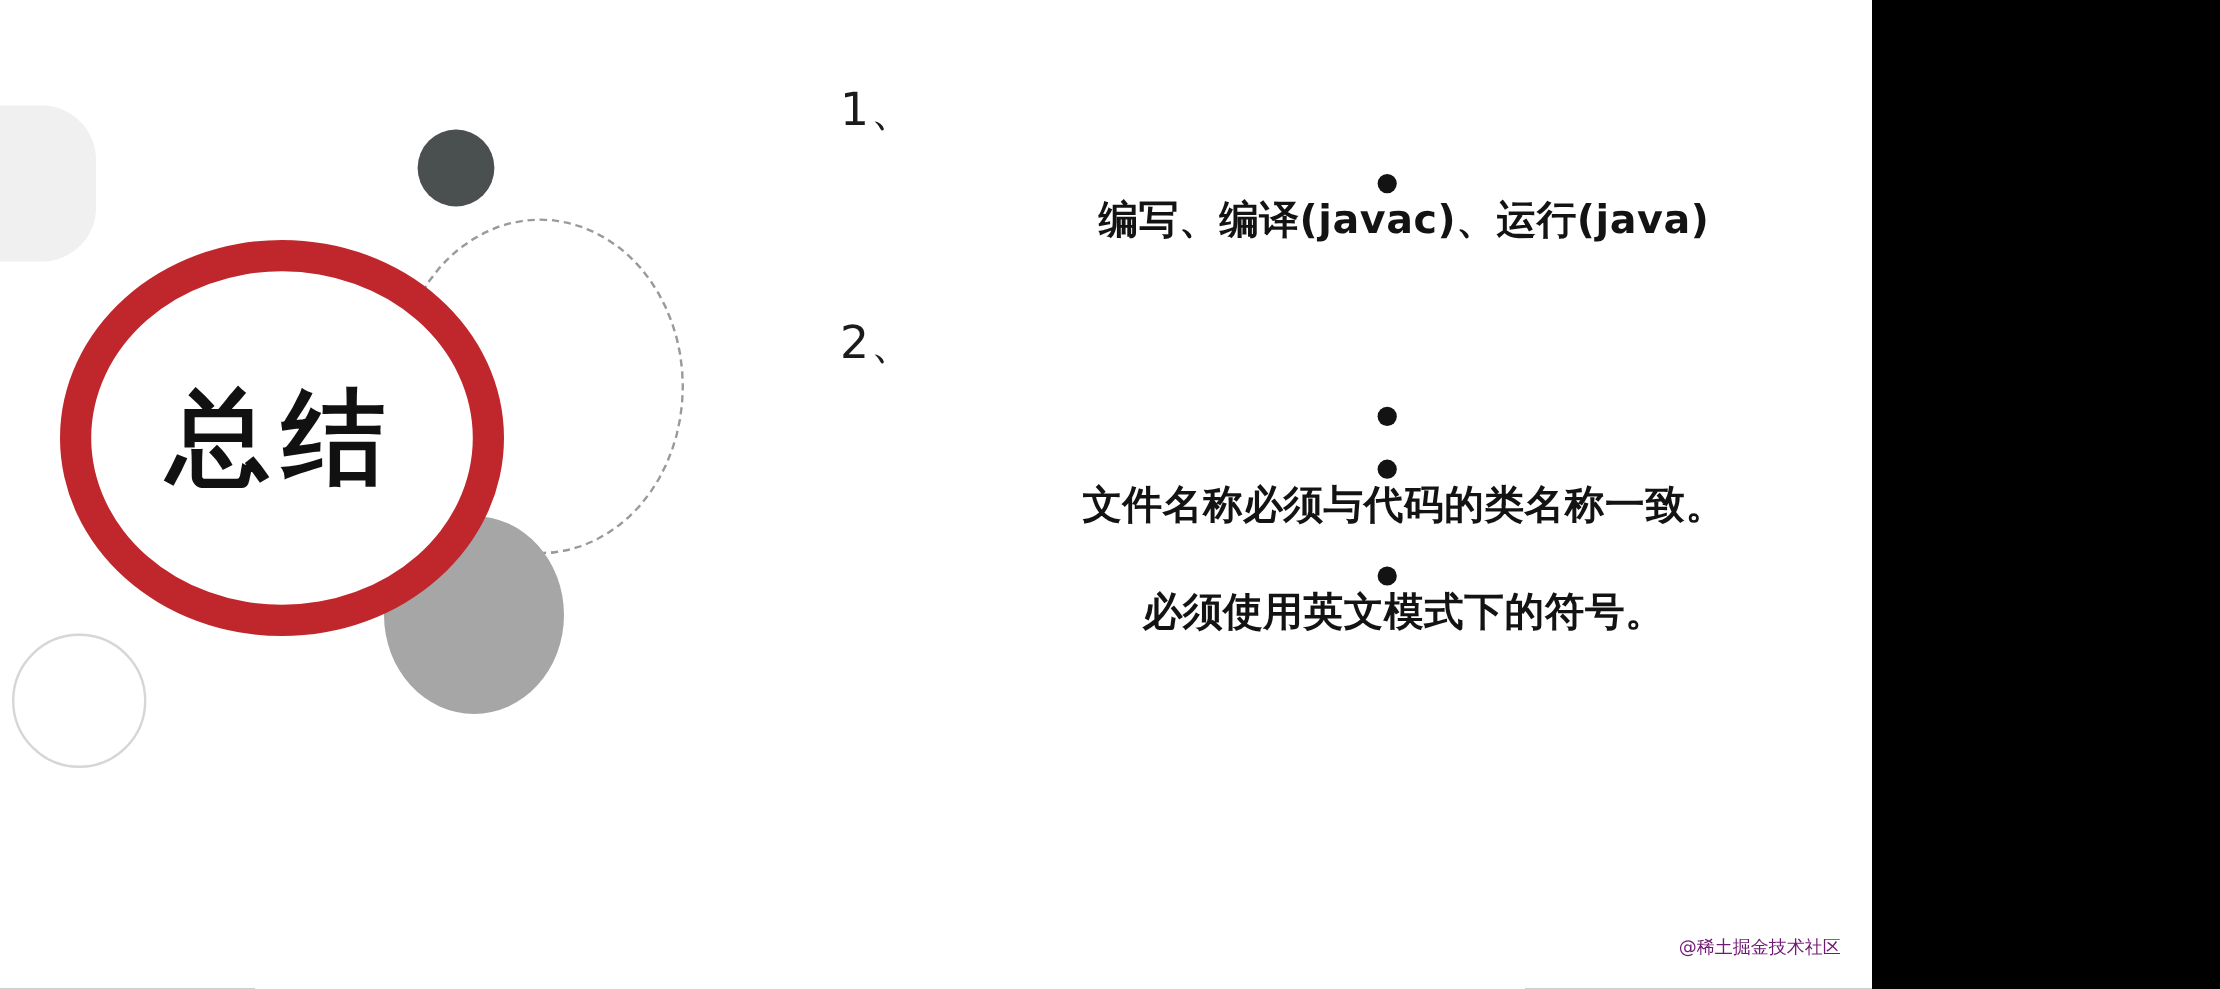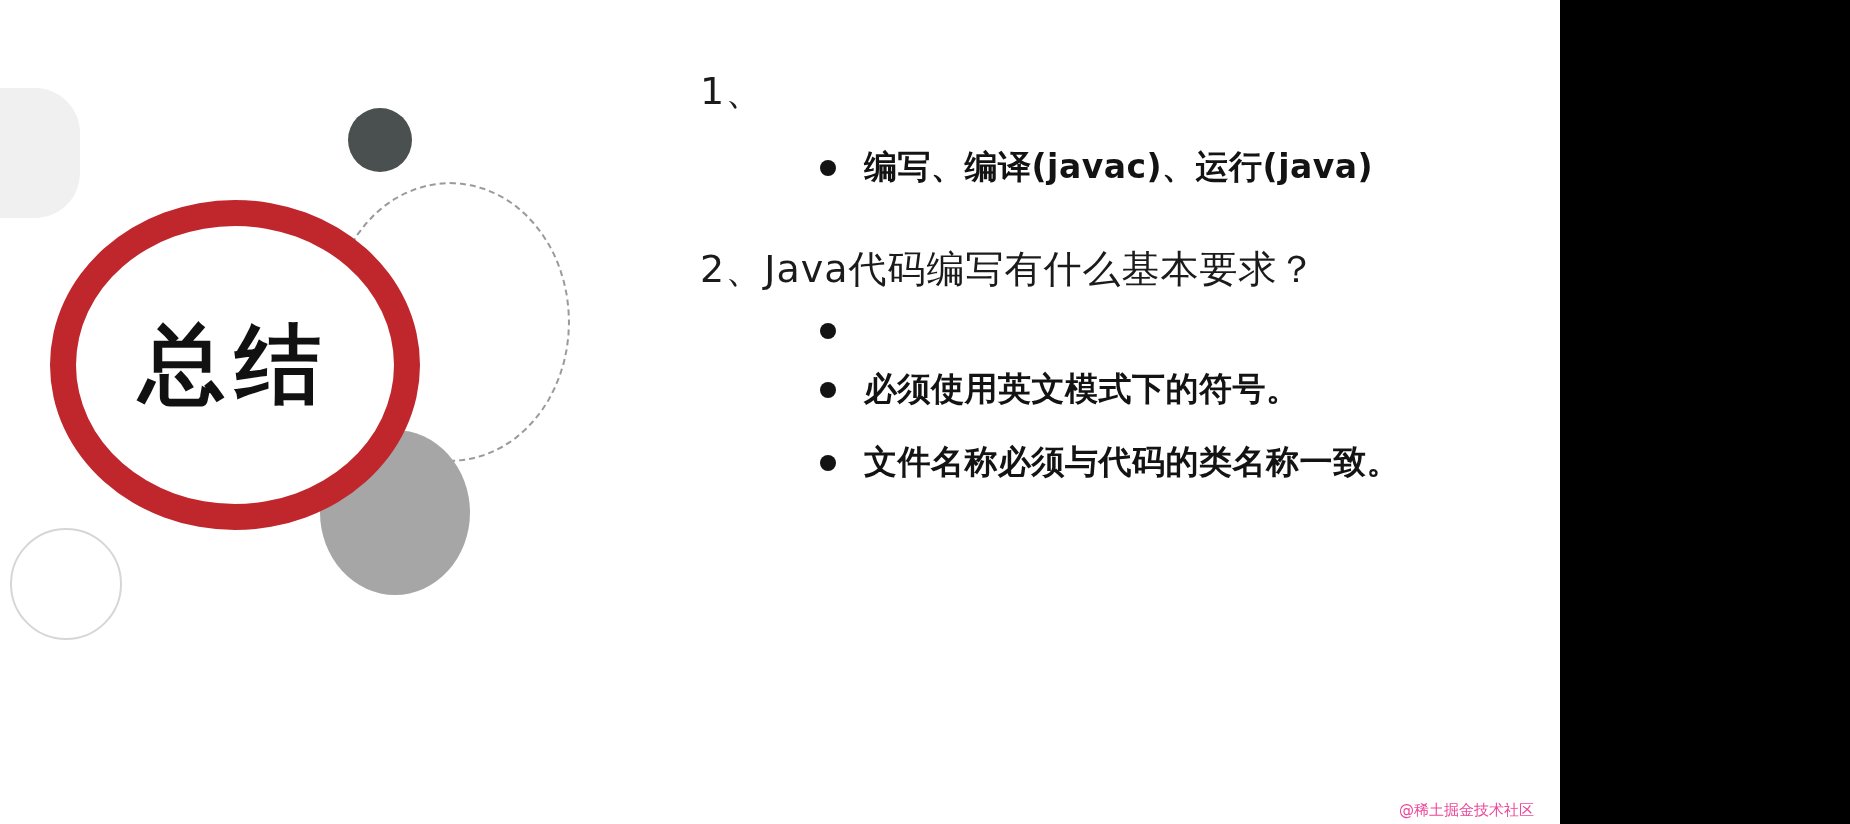--- a/index.html
+++ b/index.html
@@ -130,43 +130,44 @@
     white-space: nowrap;
   }
   .q1 { margin-top: 18px; }
   .bullets { margin-top: 10px; }
   .bullet {
     display: flex;
     align-items: center;
     margin-top: 28px;
     padding-left: 120px;
     white-space: nowrap;
+    flex-direction: column;
   }
   .bullet-dot {
     width: 16px;
     height: 16px;
     border-radius: 50%;
     background: #131313;
     flex: 0 0 auto;
     margin-right: 28px;
   }
   .bullet-text {
     font-size: 33px;
     font-weight: 700;
     color: #131313;
     font-family: "DejaVu Sans", "Liberation Sans", sans-serif;
     letter-spacing: 0.5px;
   }
   .q2-block { margin-top: 54px; }
   .watermark {
     position: absolute;
     right: 26px;
-    bottom: 4px;
+    bottom: 25px;
     font-size: 15px;
-    color: #ec4899;
+    color: #701a75;
     font-family: "DejaVu Sans", "Liberation Sans", sans-serif;
   }
 </style>
 </head>
 <body>
 
 <div class="slide">
 
   <div class="deco">
     <div class="blob-grey-topleft"></div>
@@ -187,34 +188,33 @@
     <div class="bullets">
       <div class="bullet">
         <span class="bullet-dot"></span>
         <span class="bullet-text">编写、编译(javac)、运行(java)</span>
       </div>
     </div>
 
     <div class="q2-block">
       <div class="q-line">
         <span>2、</span>
-        <span>Java代码编写有什么基本要求？</span>
       </div>
 
       <div class="bullets">
         <div class="bullet">
           <span class="bullet-dot"></span>
         </div>
         <div class="bullet">
           <span class="bullet-dot"></span>
-          <span class="bullet-text">必须使用英文模式下的符号。</span>
+          <span class="bullet-text">文件名称必须与代码的类名称一致。</span>
         </div>
         <div class="bullet">
           <span class="bullet-dot"></span>
-          <span class="bullet-text">文件名称必须与代码的类名称一致。</span>
+          <span class="bullet-text">必须使用英文模式下的符号。</span>
         </div>
       </div>
     </div>
 
   </div>
 
   <div class="watermark">@稀土掘金技术社区</div>
 </div>
 
 <div class="side-fill"></div>

